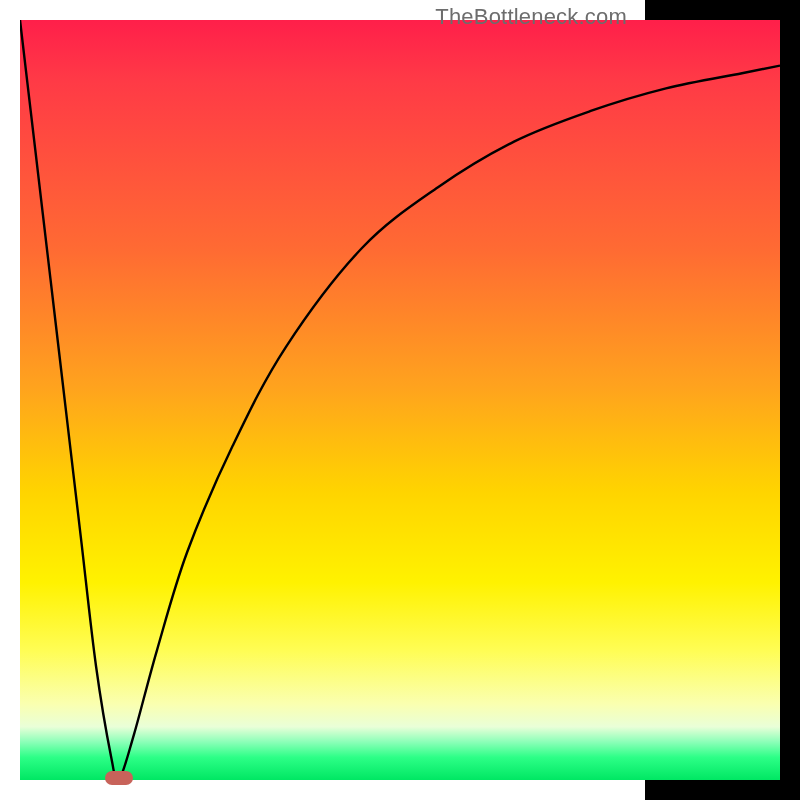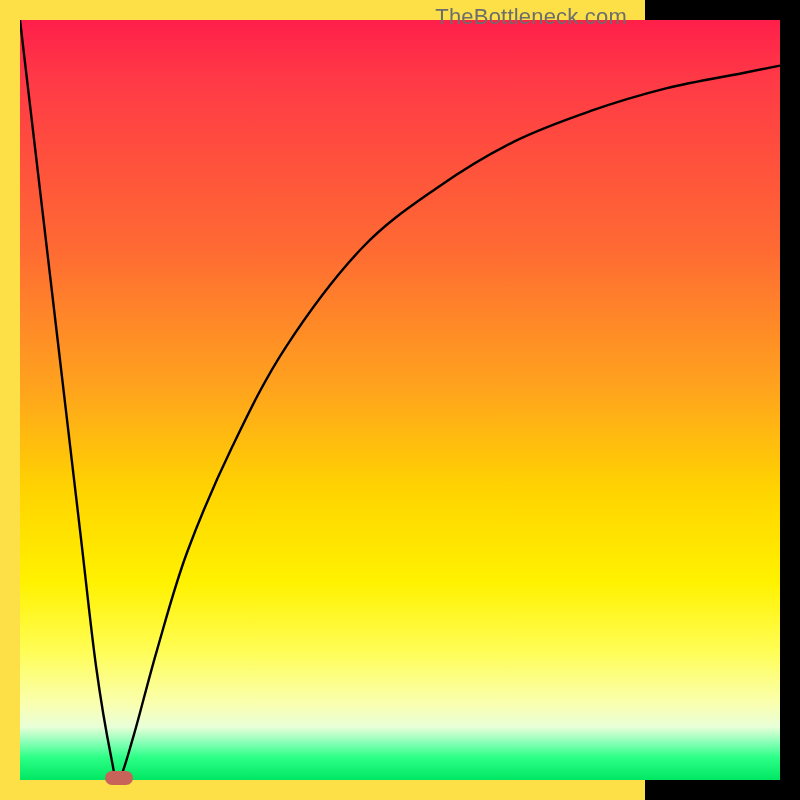--- a/index.html
+++ b/index.html
@@ -10,21 +10,21 @@
     overflow: hidden;
     background: #000;
     font-family: Arial, Helvetica, sans-serif;
   }
   .frame {
     position: absolute;
     left: 0;
     top: 0;
     width: 645px;
     height: 800px;
-    background: #fde047;
+    background: #ffffff;
   }
   .plot-area {
     position: absolute;
     left: 20px;
     top: 20px;
     width: 760px;
     height: 760px;
     
     background: linear-gradient(
       to bottom,

